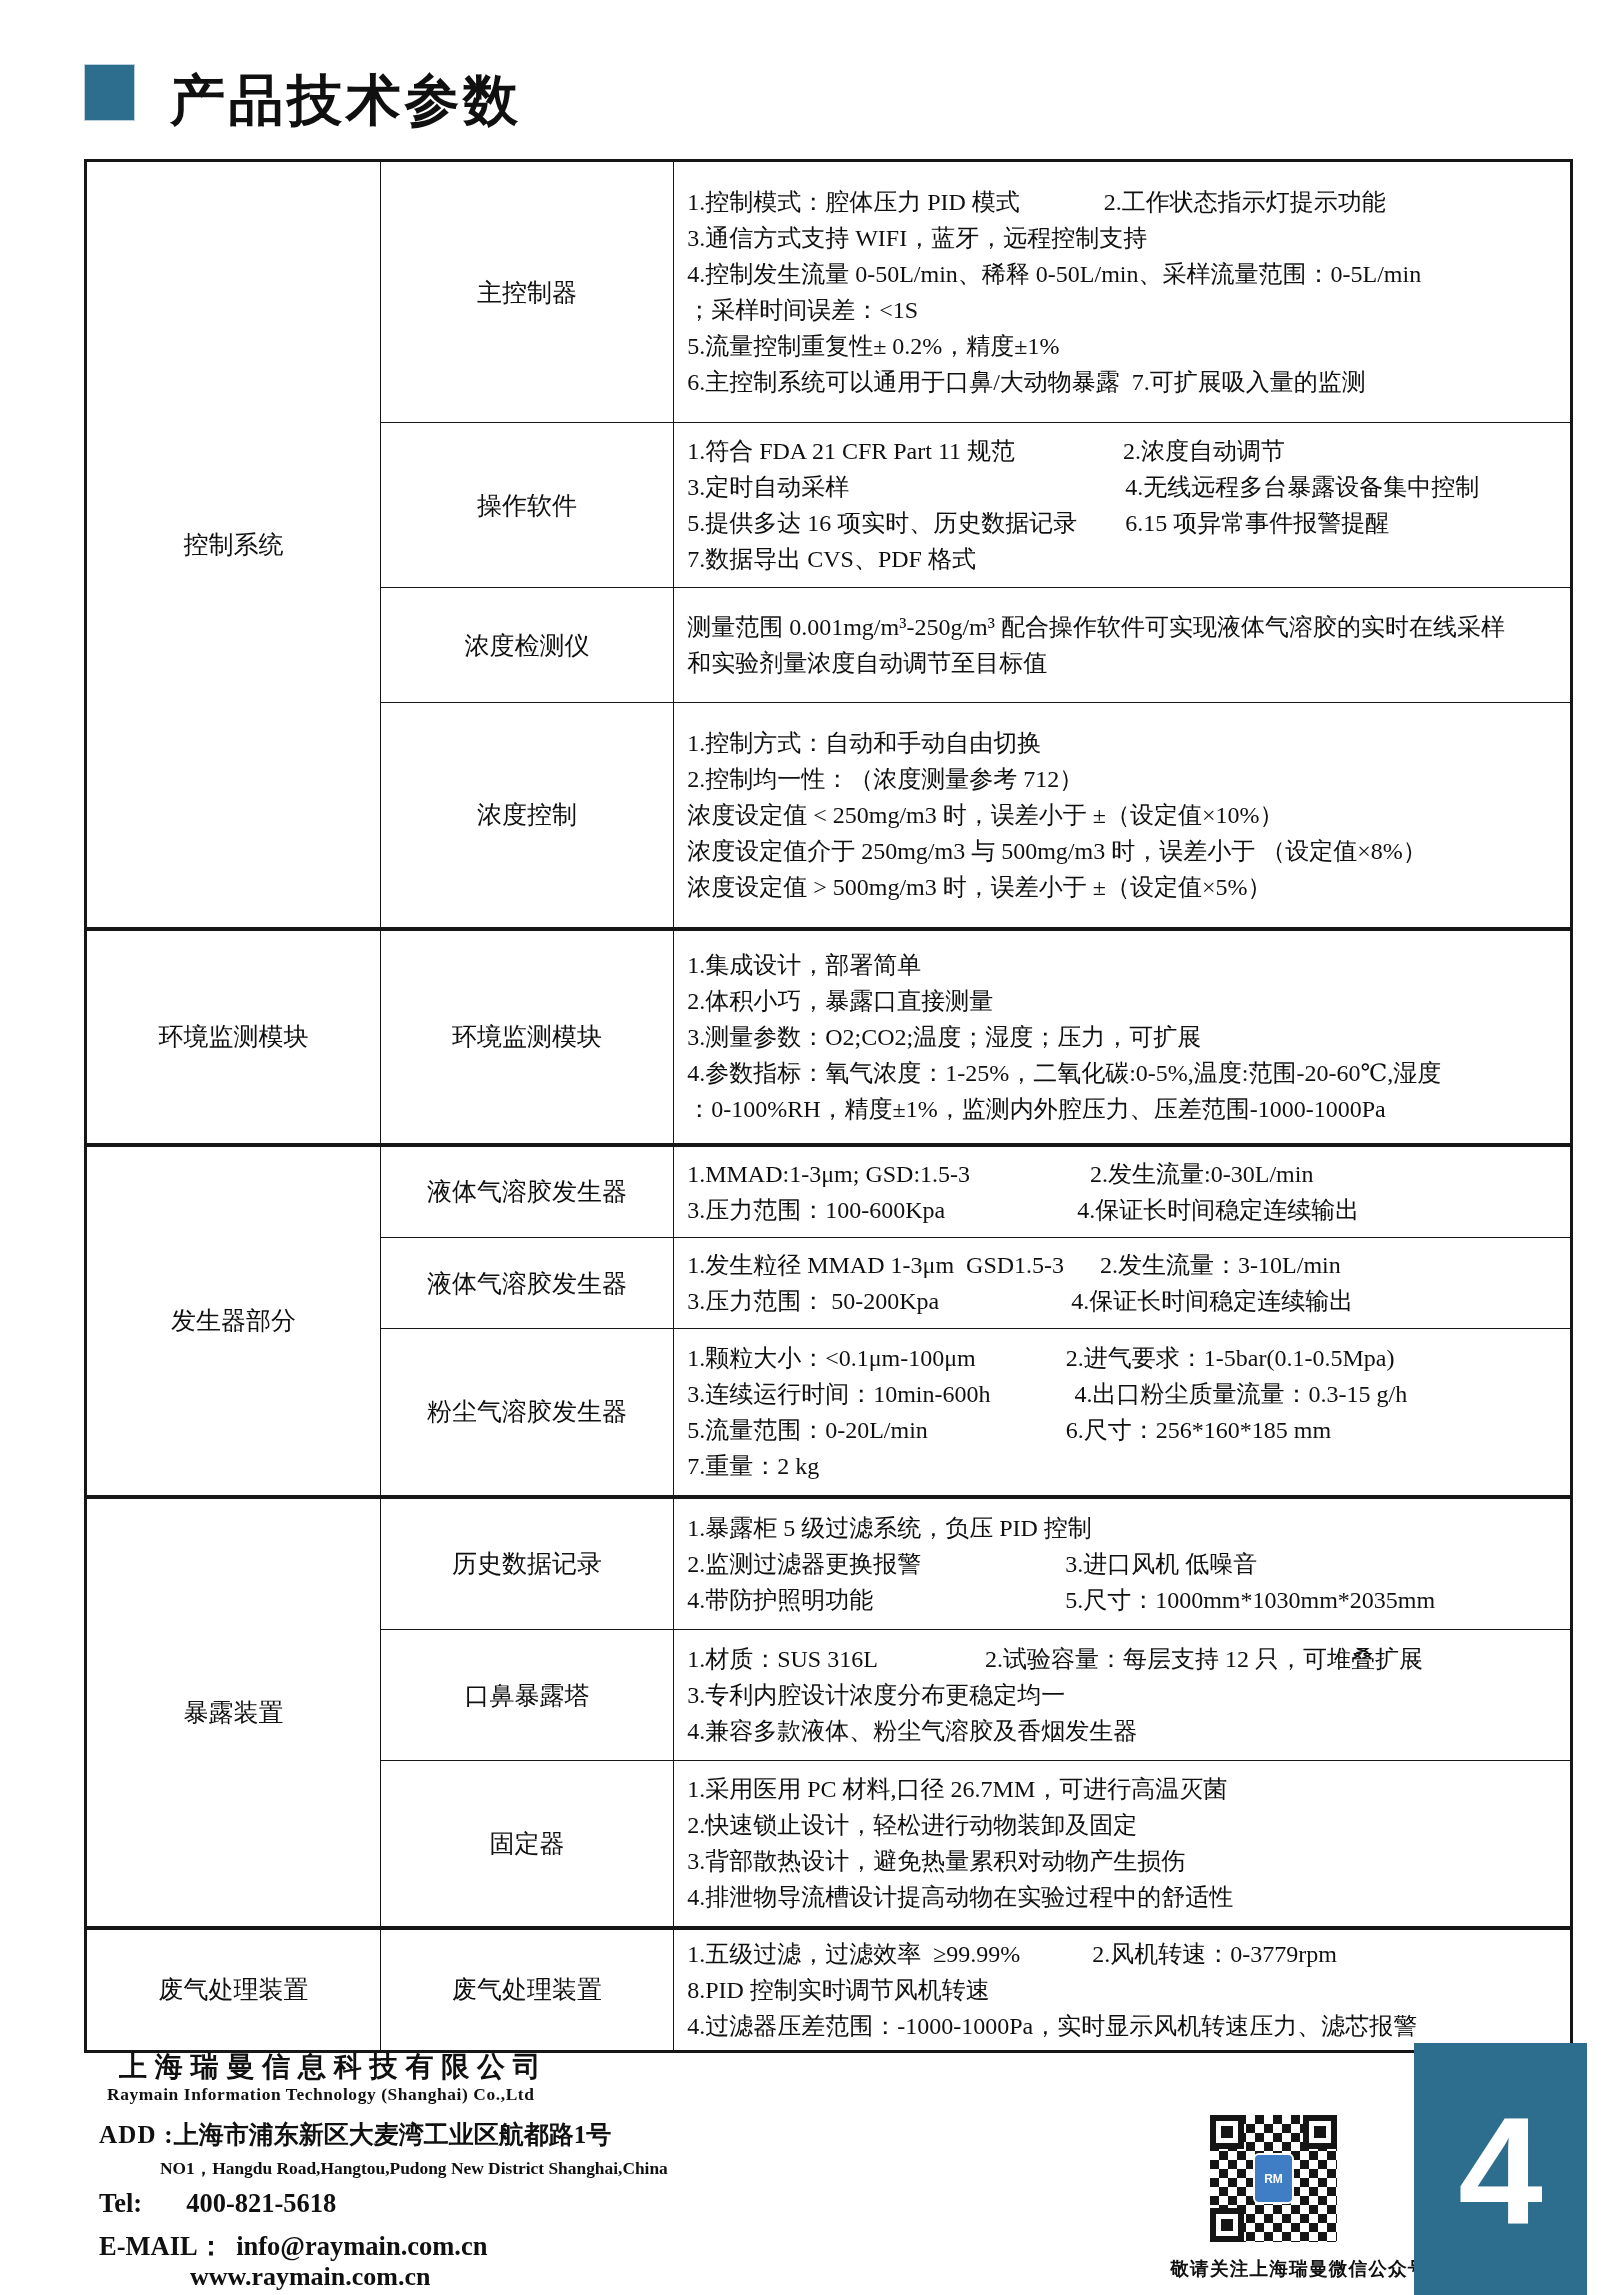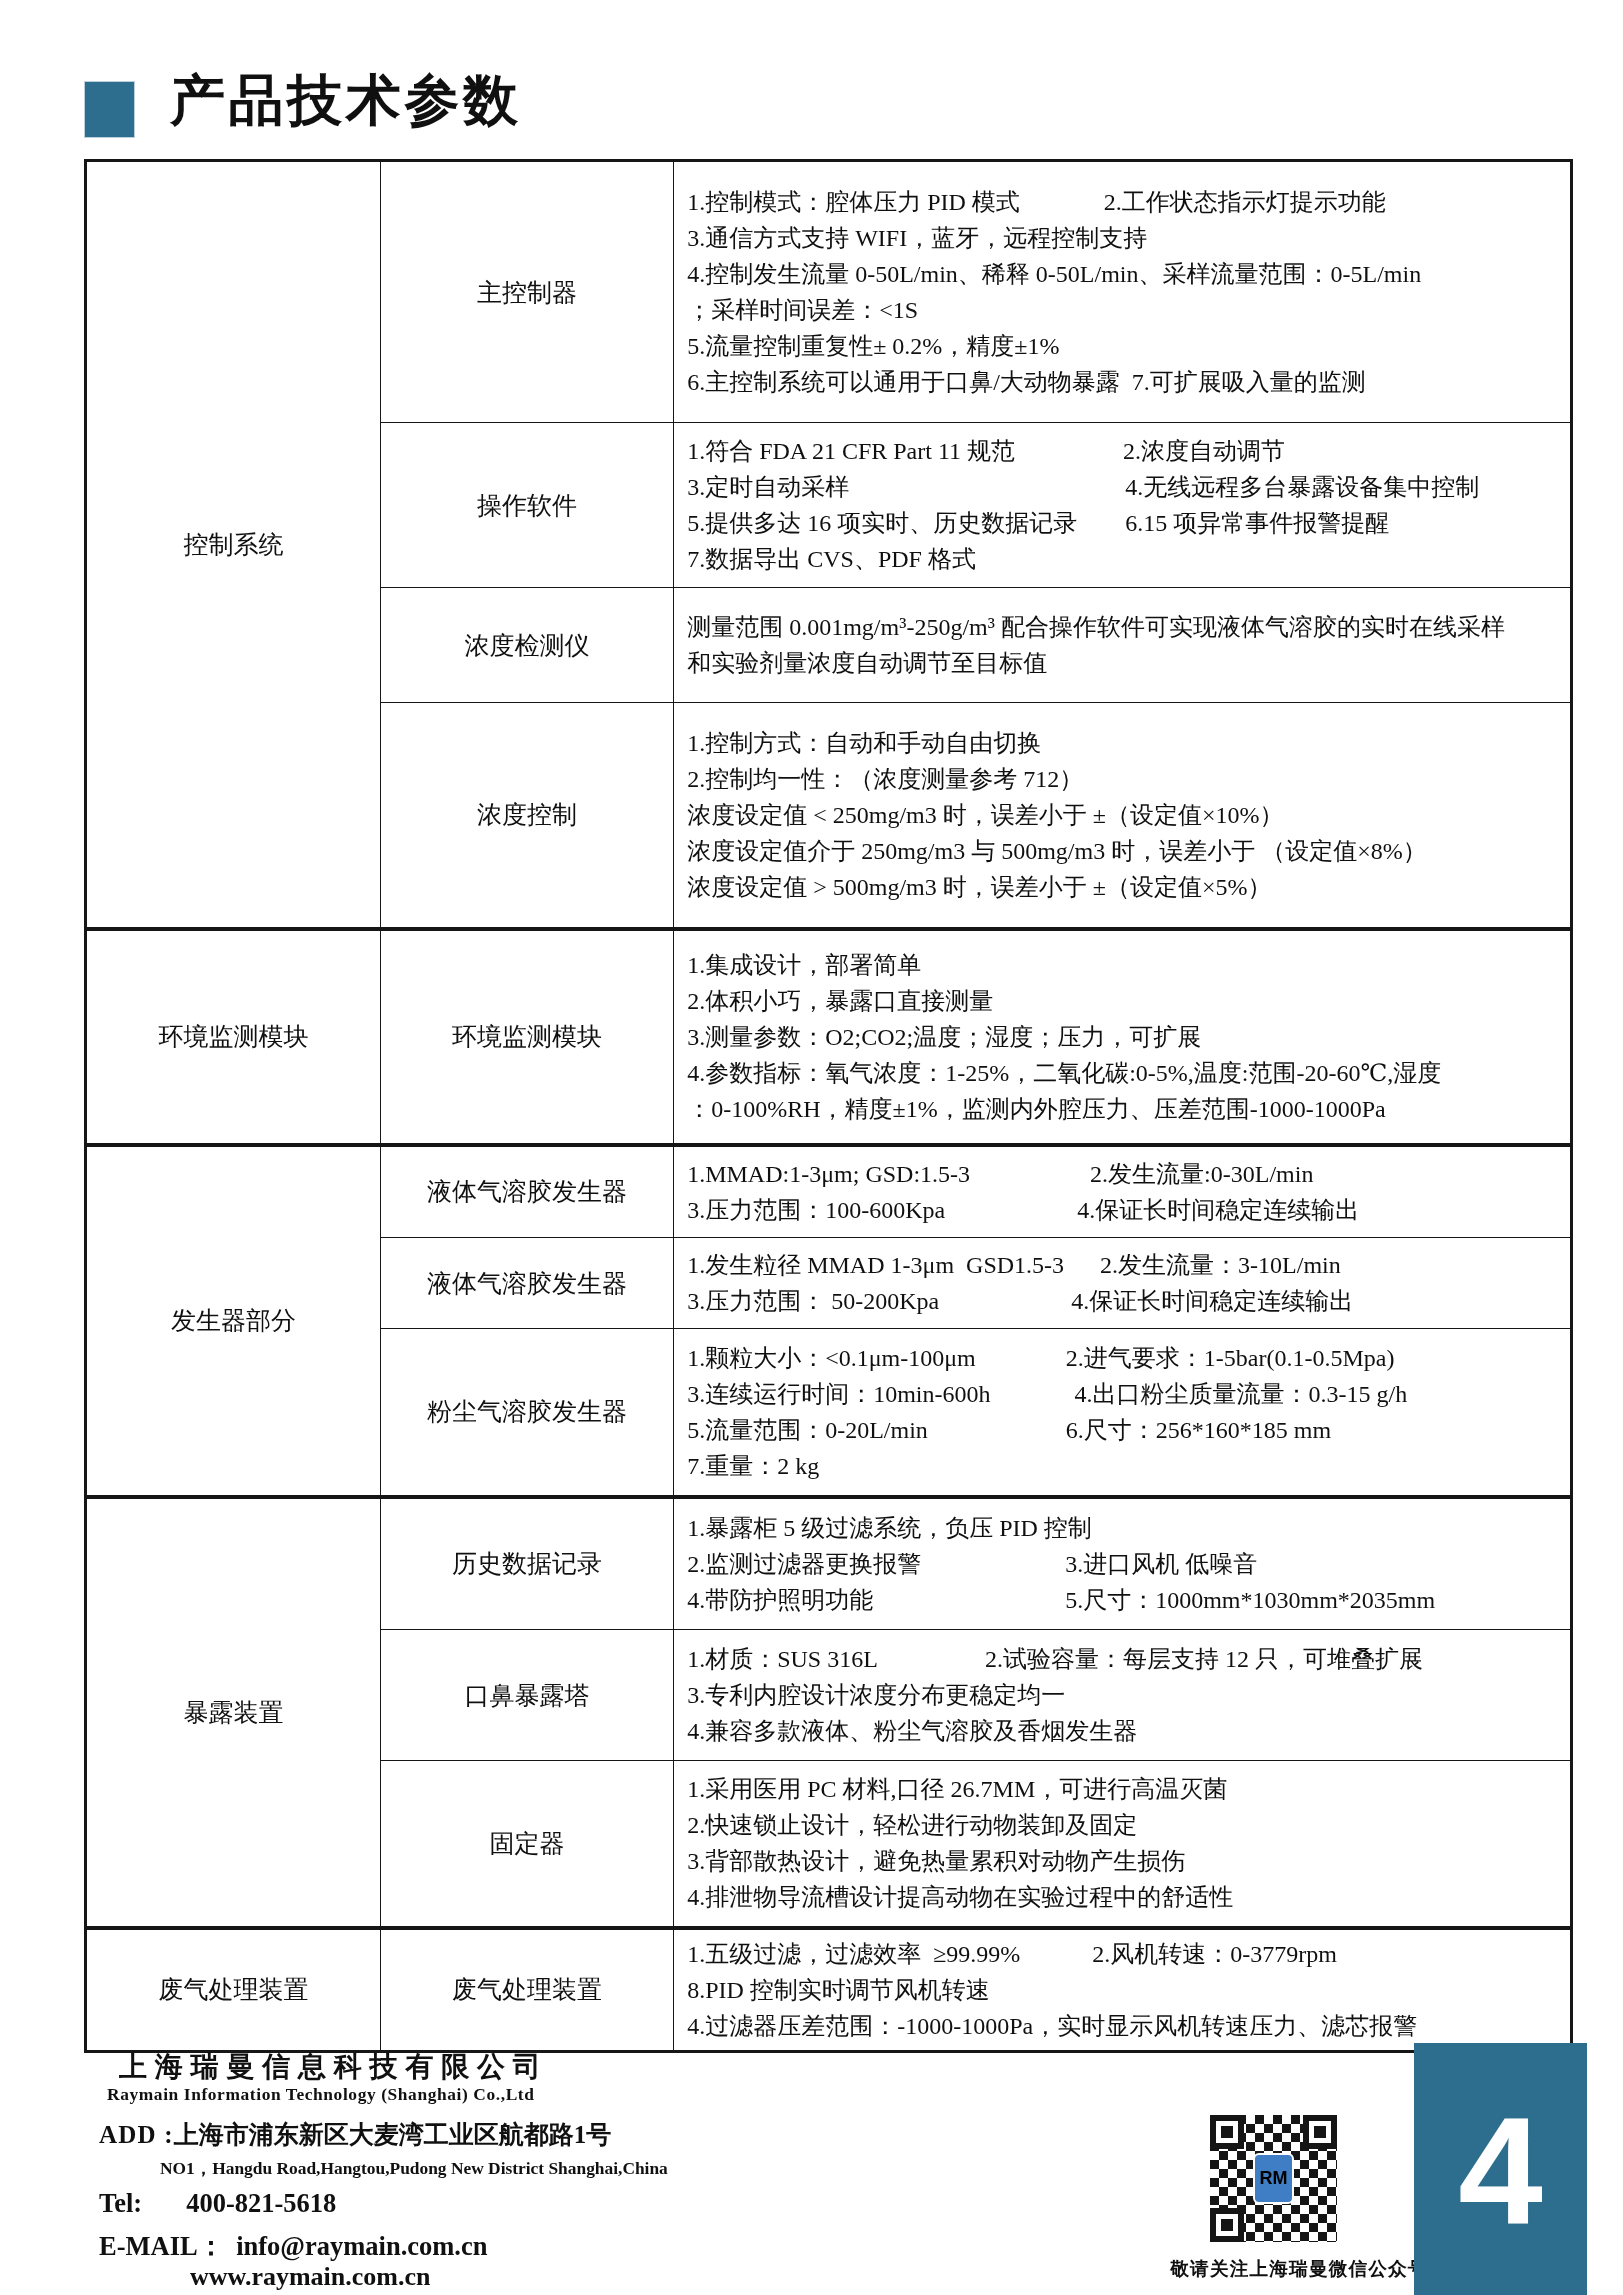--- a/index.html
+++ b/index.html
@@ -1,20 +1,20 @@
 <!DOCTYPE html>
 <html style="font-size:9.6px"><head>
 <meta charset="utf-8">
 <style>
   html,body{margin:0;padding:0;background:#e8e8e8;}
   .page{position:relative;width:1623px;height:2295px;background:#ffffff;overflow:hidden;
         font-family:"Liberation Serif","DejaVu Serif",serif;color:#101010;}
 
   
-  .title-bar{position:absolute;left:84px;top:64px;display:flex;align-items:flex-end;}
+  .title-bar{position:absolute;left:84px;top:64px;display:flex;align-items:flex-start;}
   .title-square{width:51px;height:57px;background:#2d6d8d;border:1.8px solid #bad1dd;box-sizing:border-box;}
   .title-text{margin-left:35px;font-size:55px;font-weight:900;letter-spacing:3.6px;white-space:nowrap;}
 
   
   table.spec{position:absolute;left:84px;top:159px;width:1485px;border-collapse:collapse;
              table-layout:fixed;border:3px solid #161616;}
   table.spec td{border:1.8px solid #161616;box-sizing:border-box;}
   tr.sec-top > td{border-top:4.2px solid #161616;}
   td.cat,td.sub{text-align:center;vertical-align:middle;font-size:25px;padding:0 3.6px;}
   td.detail{vertical-align:middle;padding:6px 6px 6px 13.2px;}
@@ -35,21 +35,21 @@
 
   
   .qr{position:absolute;left:1210px;top:2115px;width:127px;height:127px;
       background:repeating-conic-gradient(#151515 0% 25%,#ffffff 0% 50%) 0 0 / 18px 18px;}
   .qr .finder{position:absolute;width:34px;height:34px;border:6px solid #151515;background:#fff;box-sizing:border-box;}
   .qr .finder::after{content:"";position:absolute;inset:4.8px;background:#151515;}
   .qr .f-tl{left:0;top:0;} .qr .f-tr{right:0;top:0;} .qr .f-bl{left:0;bottom:0;}
   .qr-logo{position:absolute;left:43px;top:38px;width:41px;height:51px;background:#3f7dc4;
            border:2.4px solid #ffffff;border-radius:6px;box-sizing:border-box;
            display:flex;align-items:center;justify-content:center;
-           color:#000000;font-family:"Liberation Sans",sans-serif;font-size:18px;font-weight:700;}
+           color:#ffffff;font-family:"Liberation Sans",sans-serif;font-size:12px;font-weight:700;}
   .qr-caption{position:absolute;left:1168px;top:2256px;width:262px;text-align:center;
               font-size:18.6px;font-weight:700;letter-spacing:1.2px;}
 
   
   .page-num{position:absolute;left:1414px;top:2043px;width:173px;height:253px;background:#2d6d8d;
             display:flex;align-items:center;justify-content:center;
             color:#ffffff;font-family:"Liberation Sans","DejaVu Sans",sans-serif;
             font-size:152px;font-weight:700;line-height:1;}
 </style>
 </head>

